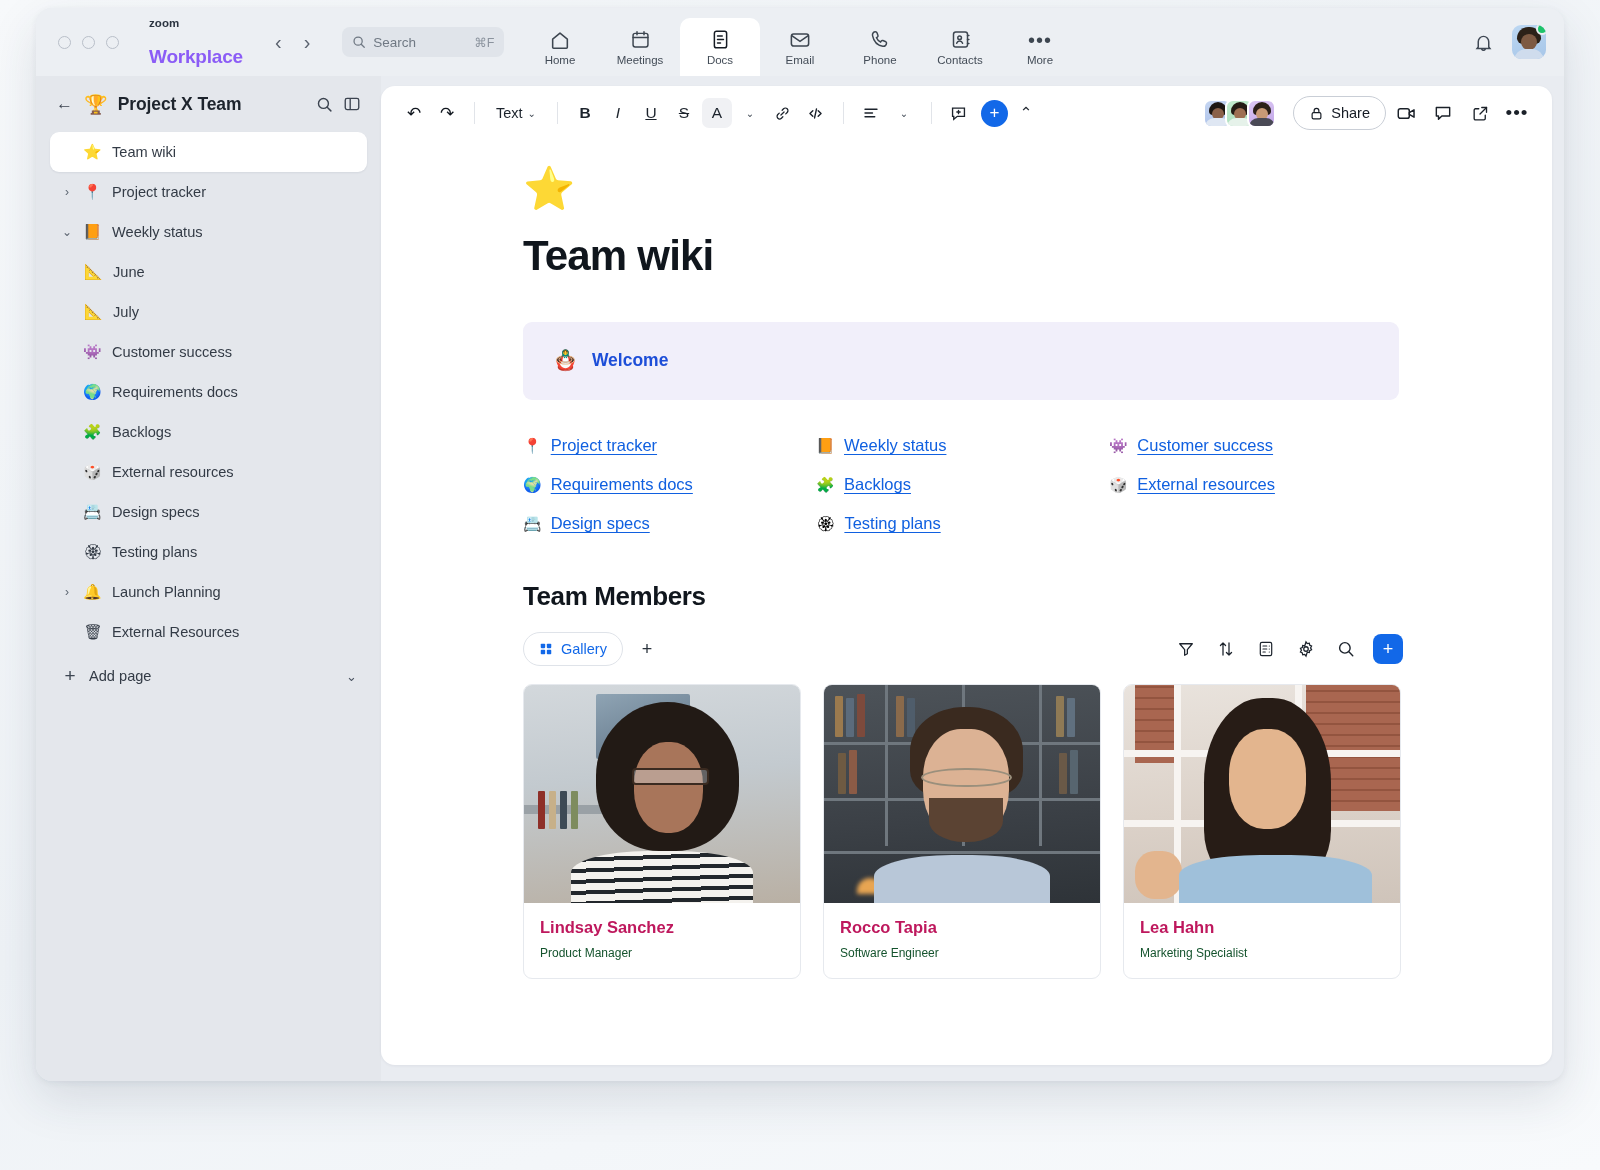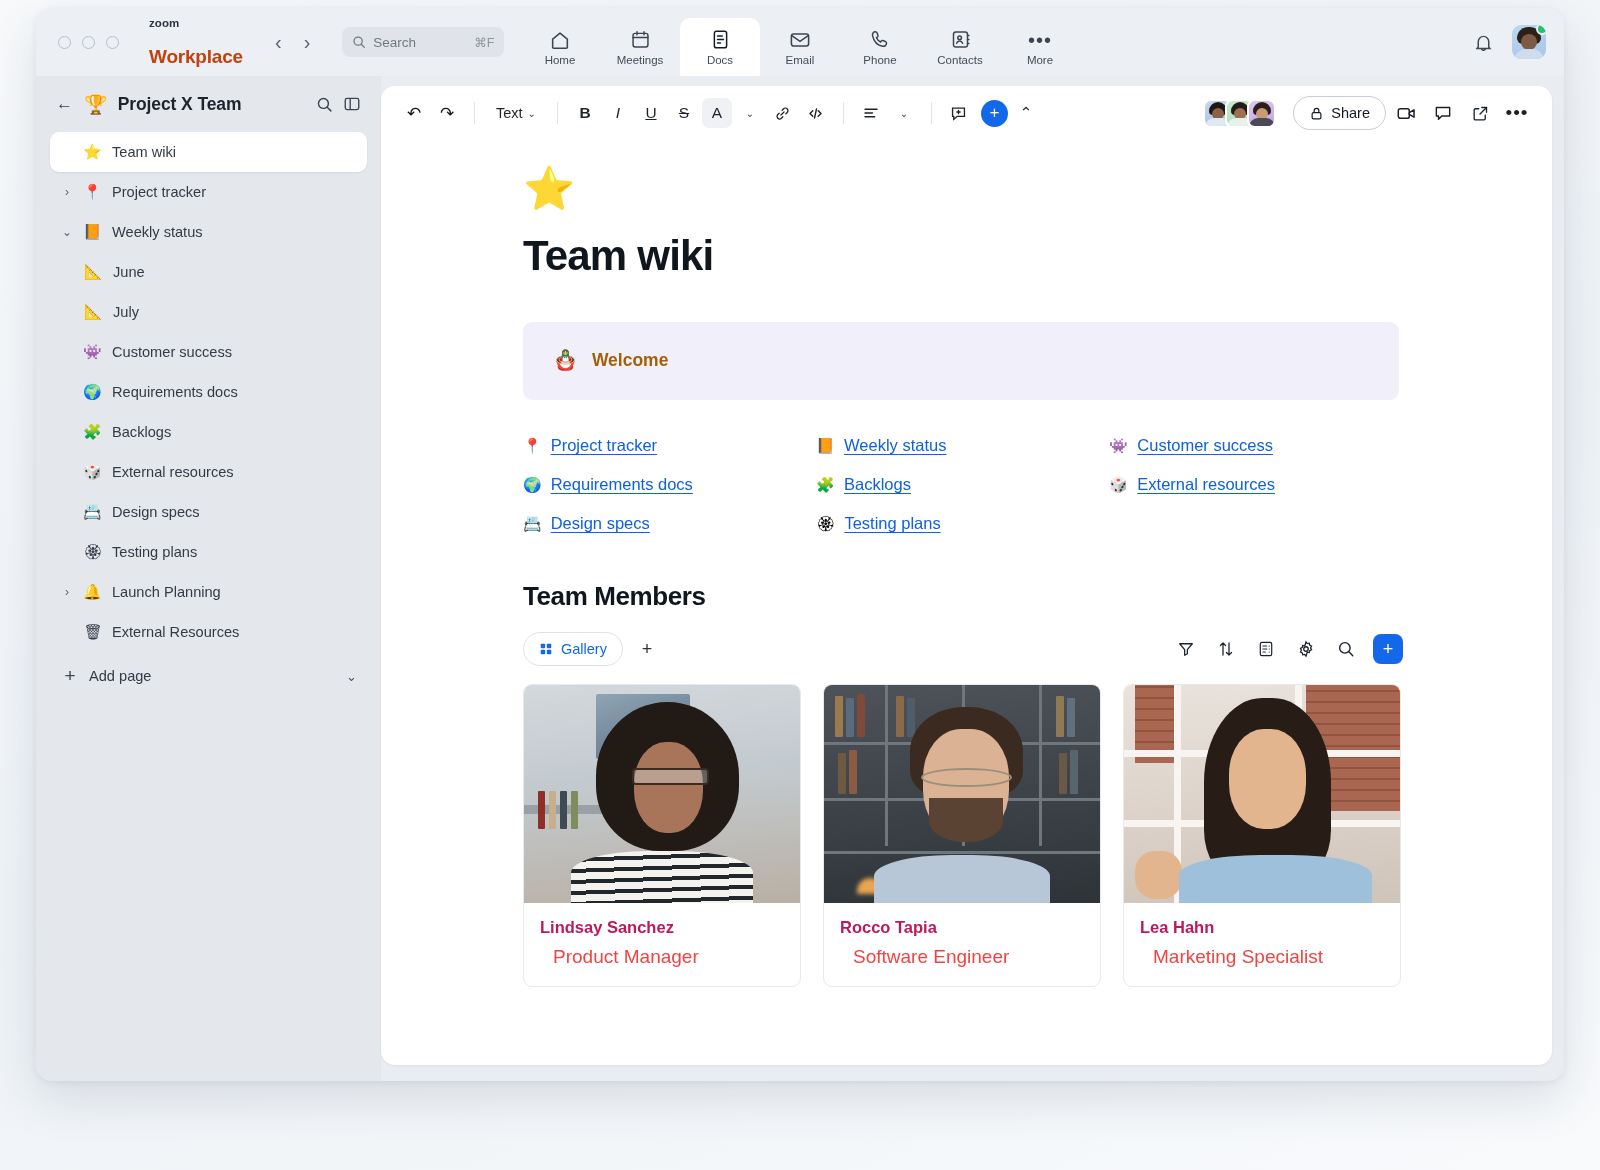--- a/index.html
+++ b/index.html
@@ -31,21 +31,21 @@
     background: #eceff3;
     display: flex; align-items: center;
   }
   .traffic { display: flex; gap: 11px; margin-left: 22px; }
   .traffic i {
     width: 13px; height: 13px; border-radius: 50%;
     border: 1.3px solid #b9bfc9; display: block;
   }
   .brand { margin-left: 30px; line-height: 1; user-select: none; }
   .brand .b1 { font-size: 11.5px; color: #2b3440; letter-spacing: .1px; font-weight: 600;}
-  .brand .b2 { font-size: 19px; font-weight: 700; color: #c2410c; margin-top: 18px; letter-spacing: -.2px;}
+  .brand .b2 { font-size: 19px; font-weight: 700; color: #8b5cf6; margin-top: 18px; letter-spacing: -.2px;}
   .navarrows { display: flex; gap: 10px; margin-left: 26px; color: #5a626e; }
   .navarrows span { cursor: pointer; font-size: 20px; line-height: 1; padding: 3px 6px; }
   .searchbox {
     margin-left: 26px; width: 162px; height: 30px;
     background: #e0e4ea; border-radius: 8px;
     display: flex; align-items: center; padding: 0 10px; gap: 7px;
   }
   .searchbox .stxt { font-size: 13.5px; color: #707984; flex: 1; }
   .searchbox .skey { font-size: 12.5px; color: #8b939e; }
 
@@ -158,21 +158,21 @@
   .docbody { padding: 28px 70px 0 142px; }
   .doc-emoji { font-size: 42px; line-height: 1; }
   .doc-title { font-size: 42px; font-weight: 700; color: #10161d; margin-top: 22px; letter-spacing: -.8px; }
 
   .callout {
     margin-top: 42px; background: #f1effa; border-radius: 9px;
     padding: 26px 30px 28px 30px; max-width: 876px;
   }
   .callout .crow { display: flex; align-items: center; gap: 14px; }
   .callout .cemo { font-size: 20px; }
-  .callout .ctitle { font-size: 17.5px; font-weight: 700; color: #a16207; }
+  .callout .ctitle { font-size: 17.5px; font-weight: 700; color: #1d4ed8; }
   .callout .ctext { margin-top: 12px; margin-left: 34px; font-size: 16.5px; line-height: 1.62; color: #242a33; max-width: 760px;}
 
   .linkgrid {
     margin-top: 36px; max-width: 880px;
     display: grid; grid-template-columns: repeat(3, 1fr); row-gap: 20px;
   }
   .lnk { display: flex; align-items: center; gap: 9px; font-size: 16.5px; }
   .lnk .lemo { font-size: 15px; }
   .lnk a { color: #1060e0; text-decoration: underline; text-underline-offset: 3px; cursor: pointer; }
 
@@ -197,21 +197,21 @@
   }
 
   .cards { margin-top: 18px; display: flex; gap: 22px; max-width: 880px; }
   .card {
     width: 278px; border: 1px solid #e6e9ee; border-radius: 9px; overflow:hidden;
     background:#fff; cursor:pointer;
   }
   .card .photo { height: 218px; position: relative; overflow: hidden; }
   .card .meta { padding: 15px 16px 18px 16px; }
   .card .nm { font-size: 16.5px; font-weight: 700; color: #be185d; }
-  .card .rl { margin-top: 9px; font-size: 19px; color: #ef4444; margin-left: 13px; }
+  .card .rl { margin-top: 9px; font-size: 12px; color: #14532d; }
 
   
   .p1 { background: linear-gradient(175deg,#d3d8dc 0%,#c3cacf 42%,#b9b0a4 100%); }
   .p1 .win { position:absolute; left:26%; top:4%; width:34%; height:30%; background:linear-gradient(160deg,#8fa4b4,#5d7184); border-radius:2px;}
   .p1 .shelf { position:absolute; left:0; top:55%; width:44%; height:4%; background:#9aa1a6;}
   .p1 .bk { position:absolute; width:7px; height:38px; bottom:34%; border-radius:1px;}
   .p1 .hair { position:absolute; left:26%; top:8%; width:52%; height:68%; border-radius:50% 50% 44% 44%; background:#221a15;}
   .p1 .face { position:absolute; left:40%; top:26%; width:25%; height:42%; border-radius:46%; background:#a8755a;}
   .p1 .gl { position:absolute; left:39%; top:38%; width:28%; height:8%; border:2px solid #3a2a20; border-radius:4px; background:rgba(220,235,245,.35);}
   .p1 .torso { position:absolute; left:17%; bottom:0; width:66%; height:24%; border-radius:42% 42% 0 0; background:repeating-linear-gradient(178deg,#f4f2ee 0 7px,#22272c 7px 11px);}

